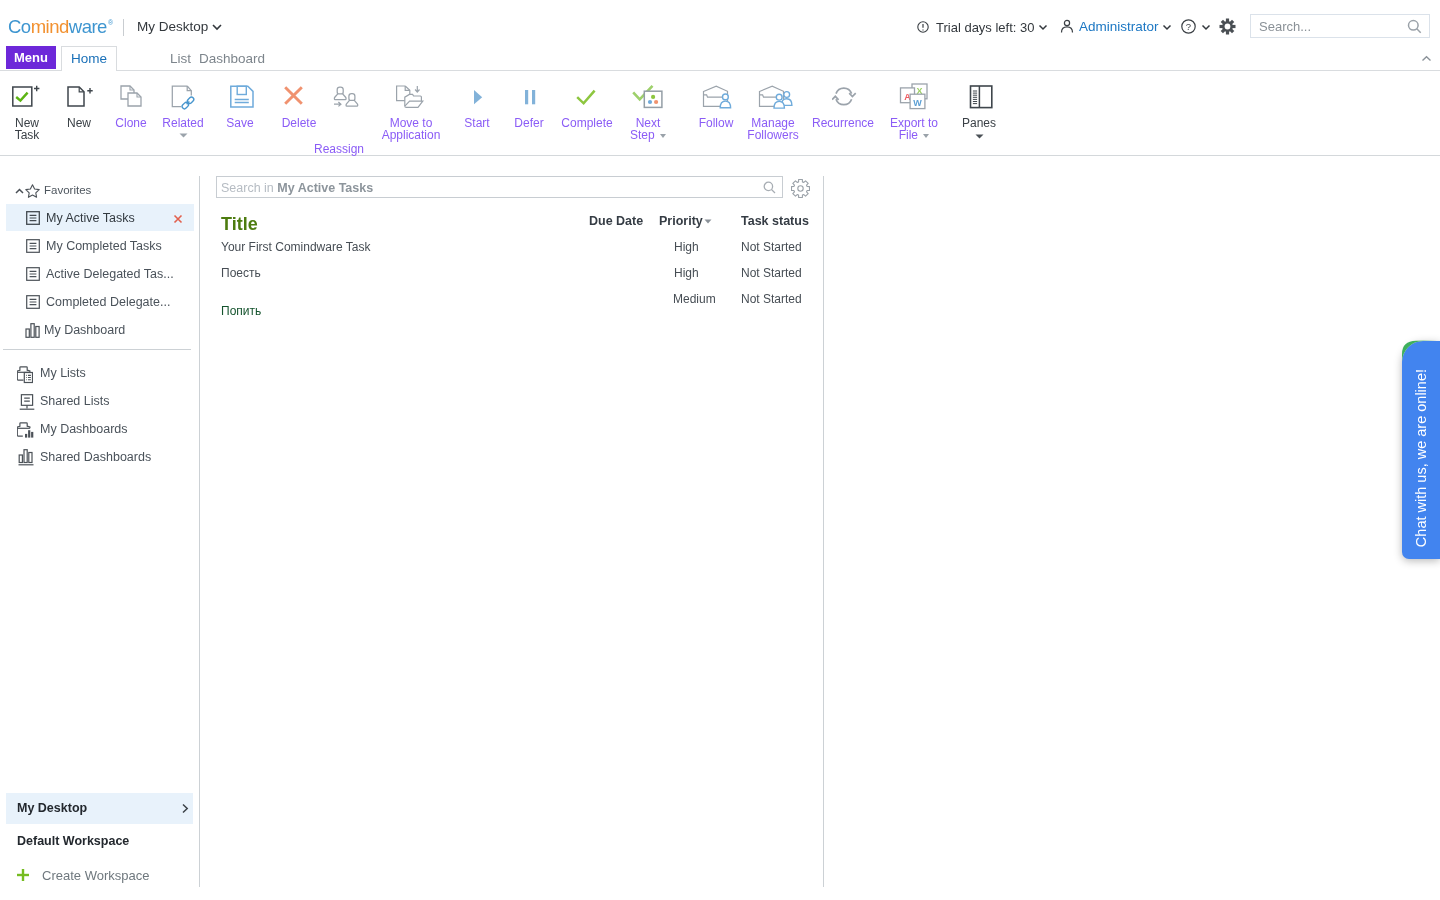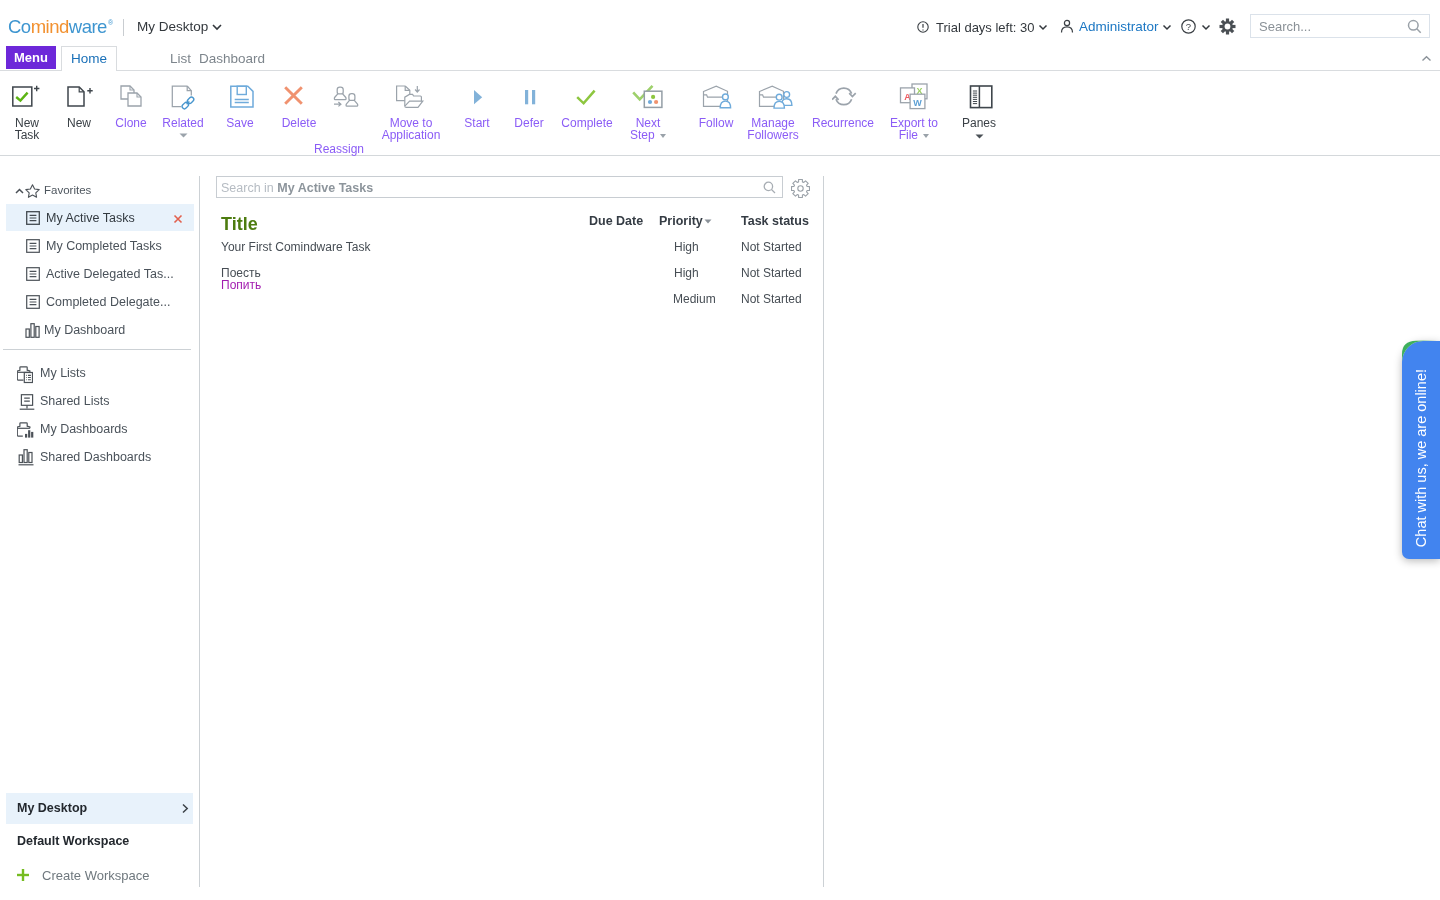--- a/index.html
+++ b/index.html
@@ -365,21 +365,21 @@
 <div class="a" style="left:725px;top:214px;font-size:12.5px;font-weight:bold;color:#353c44;margin-left:16px;">Task status</div>
 
 <div class="a" style="left:221px;top:240px;font-size:12px;color:#464d54;">Your First Comindware Task</div>
 <div class="a" style="left:674px;top:240px;font-size:12px;color:#464d54;">High</div>
 <div class="a" style="left:741px;top:240px;font-size:12px;color:#464d54;">Not Started</div>
 
 <div class="a" style="left:221px;top:266px;font-size:12px;color:#464d54;">Поесть</div>
 <div class="a" style="left:674px;top:266px;font-size:12px;color:#464d54;">High</div>
 <div class="a" style="left:741px;top:266px;font-size:12px;color:#464d54;">Not Started</div>
 
-<div class="a" style="left:221px;top:278px;font-size:12px;color:#a21caf;">Попить</div>
+<div class="a" style="left:221px;top:304px;font-size:12px;color:#14532d;">Попить</div>
 <div class="a" style="left:673px;top:292px;font-size:12px;color:#464d54;">Medium</div>
 <div class="a" style="left:741px;top:292px;font-size:12px;color:#464d54;">Not Started</div>
 
 <div class="a" style="left:1402px;top:341px;width:38px;height:218px;background:#4284ef;border-top-left-radius:21px;border-bottom-left-radius:7px;box-shadow:0 2px 9px rgba(0,0,0,0.28);"></div>
 <svg class="a" style="left:1402px;top:338px;" width="38" height="27" viewBox="0 0 38 27">
     <path d="M0,24.5 L0,16 Q0,3 14,2.8 L35,2.6 L21,3 A 21 21 0 0 0 0,24 Z" fill="#3daf5c"></path>
   </svg>
 <div class="a" style="left:1402px;top:341px;width:38px;height:206px;display:flex;align-items:flex-end;justify-content:center;">
   <div style="writing-mode:vertical-rl;transform:rotate(180deg);color:#fff;font-size:14.5px;white-space:nowrap;">Chat with us, we are online!</div>
 </div>

